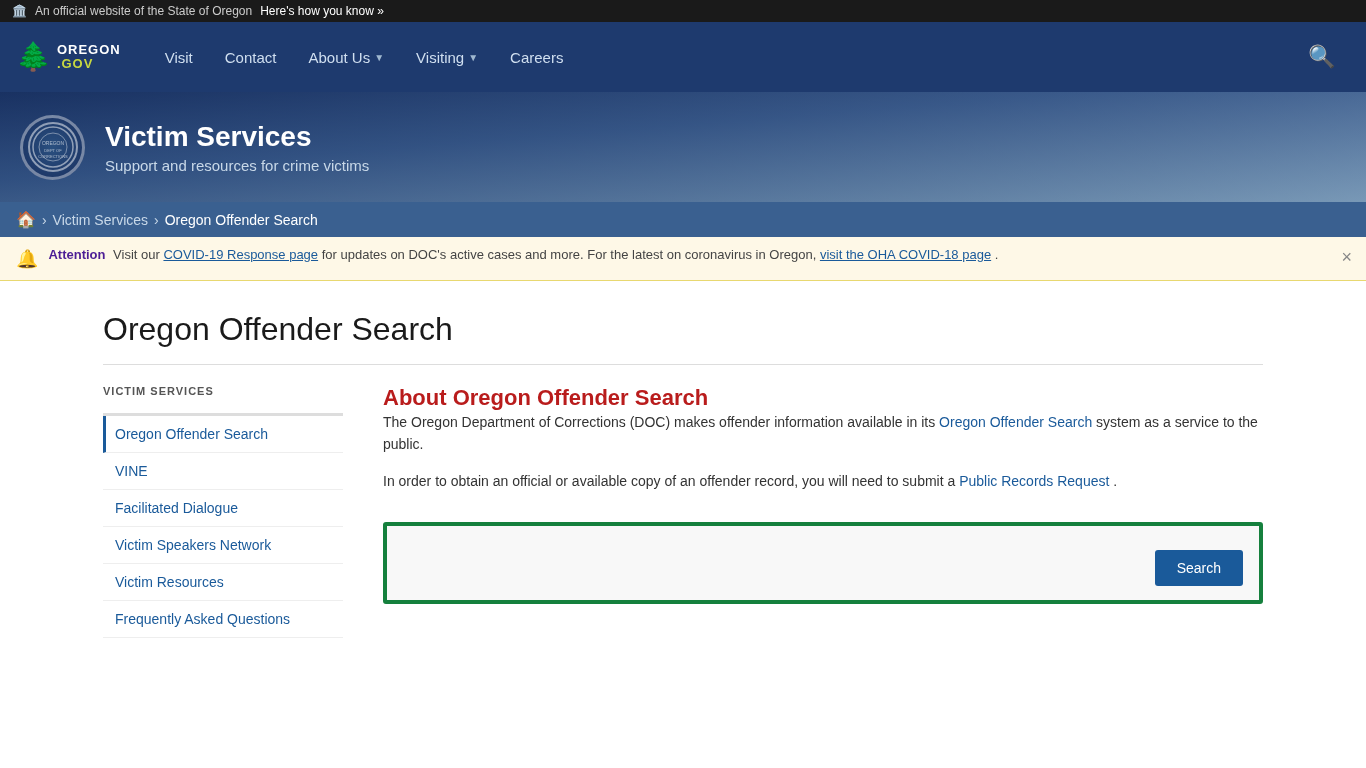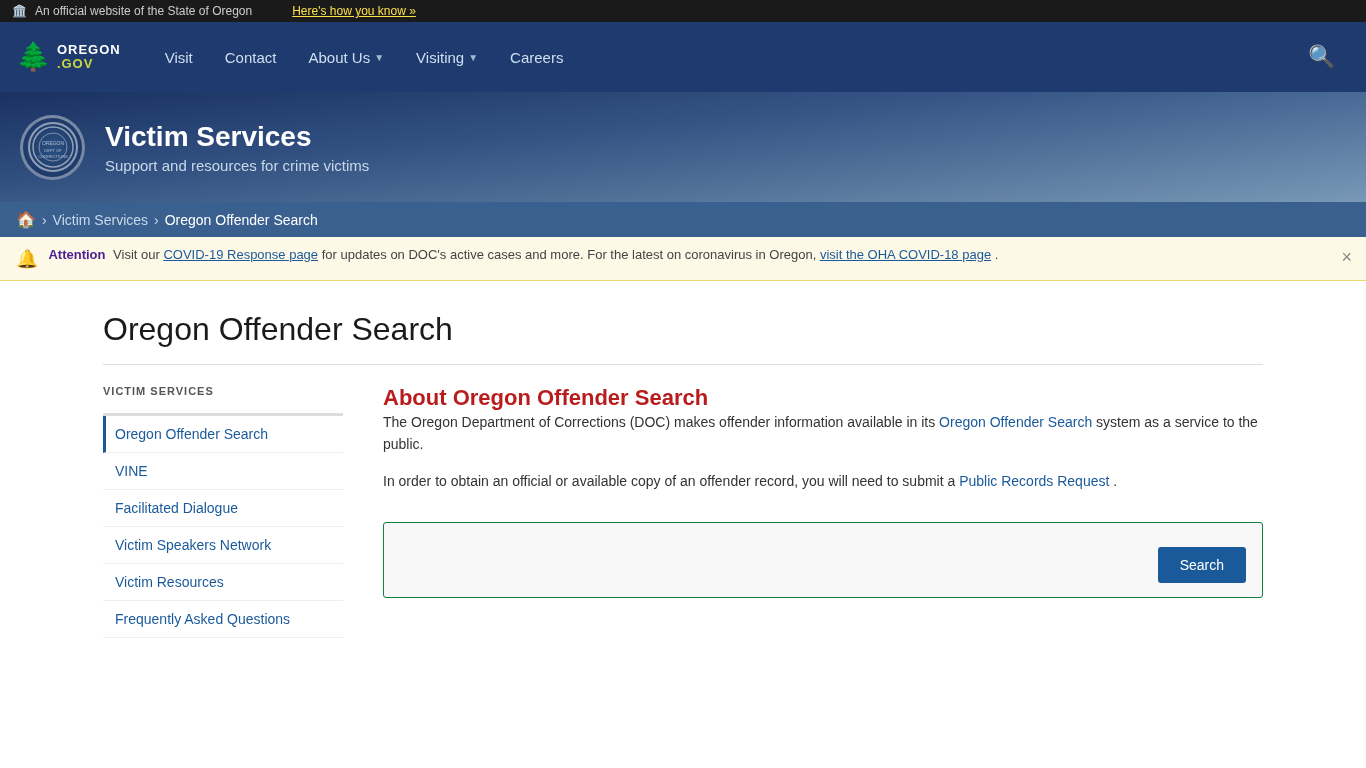--- a/index.html
+++ b/index.html
@@ -308,21 +308,21 @@
       font-weight: bold;
       letter-spacing: 1px;
     }
   </style>
 </head>
 <body>
 
 <div class="top-banner">
   <span>🏛️</span>
   <span>An official website of the State of Oregon</span>
-  <a style="color:#fde047;cursor:pointer;text-decoration:underline;margin-left:32px;">Here's how you know »</a>
+  <a style="color:#ffffff;cursor:pointer;">Here's how you know »</a>
 </div>
 
 <nav class="main-nav">
   <div class="logo-area">
     <div class="oregon-logo">
       <span class="oregon-tree">🌲</span>
       <div class="oregon-gov-text">
         <span class="oregon">OREGON</span>
         <span class="gov">.GOV</span>
       </div>
@@ -409,19 +409,19 @@
         <span>The Oregon Department of Corrections (DOC) makes offender information available in its </span>
         <a class="article-link">Oregon Offender Search</a>
         <span> system as a service to the public.</span>
       </p>
       <p class="article-text">
         <span>In order to obtain an official or available copy of an offender record, you will need to submit a </span>
         <a class="article-link">Public Records Request</a>
         <span>.</span>
       </p>
 
-      <div class="bottom-card" style="display:flex;justify-content:flex-end;background:#f8f8f8;border:1px solid #15803d;border-radius:3px;padding:14px 16px;margin-top:30px;">
+      <div class="bottom-card" style="display:flex;justify-content:flex-end;background:#f8f8f8;border:4px solid #15803d;border-radius:3px;padding:14px 16px;margin-top:30px;">
         <button class="bottom-btn">Search</button>
       </div>
     </article>
 
   </div>
 </div>
 
 </body></html>

